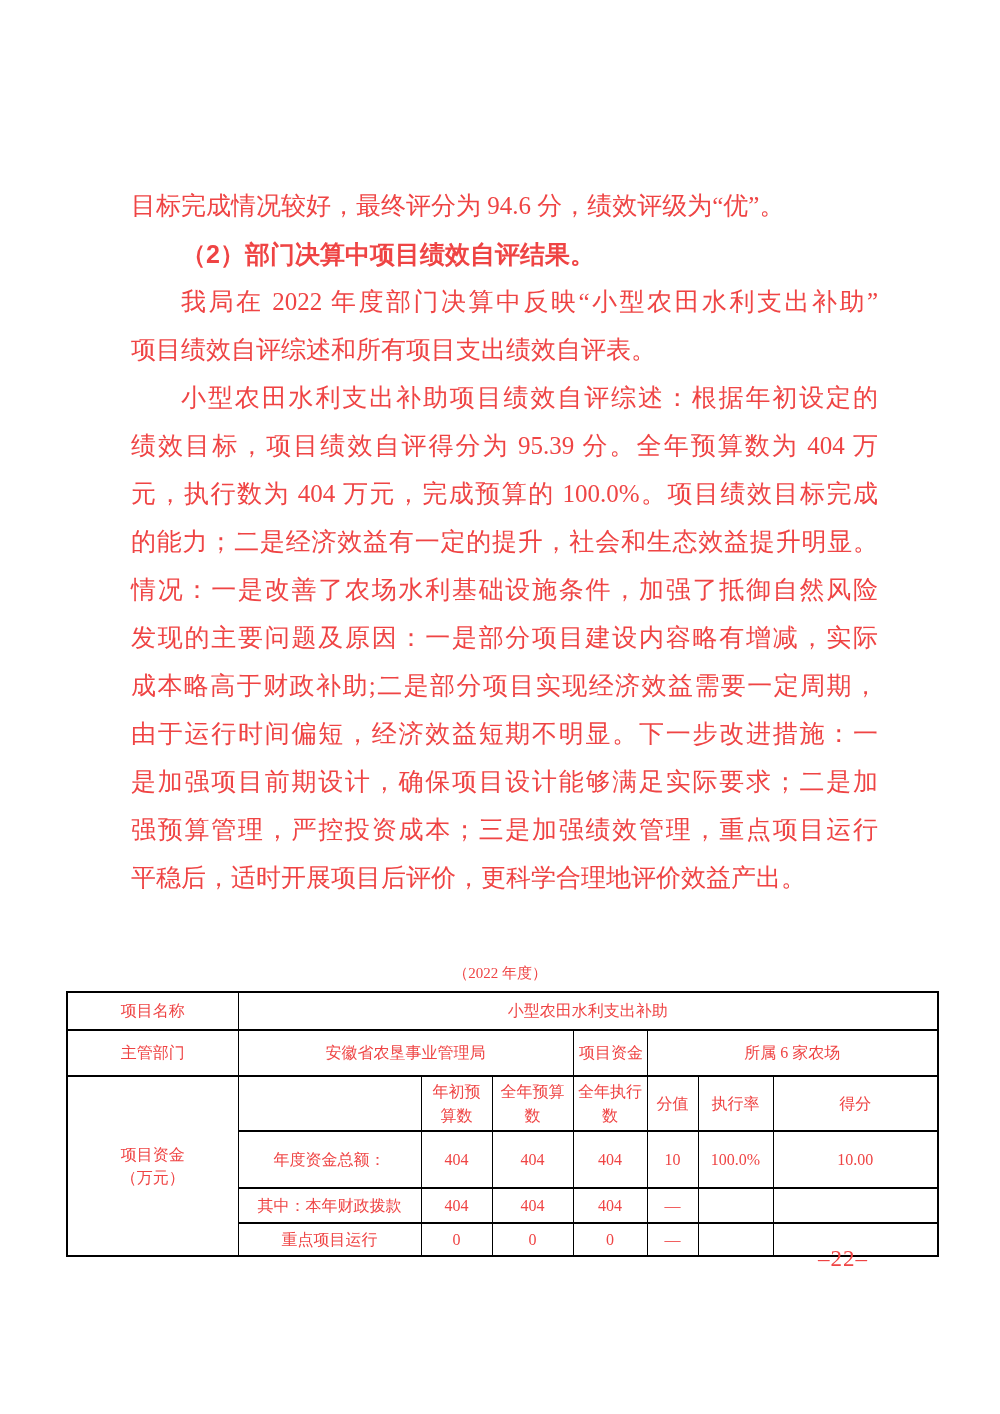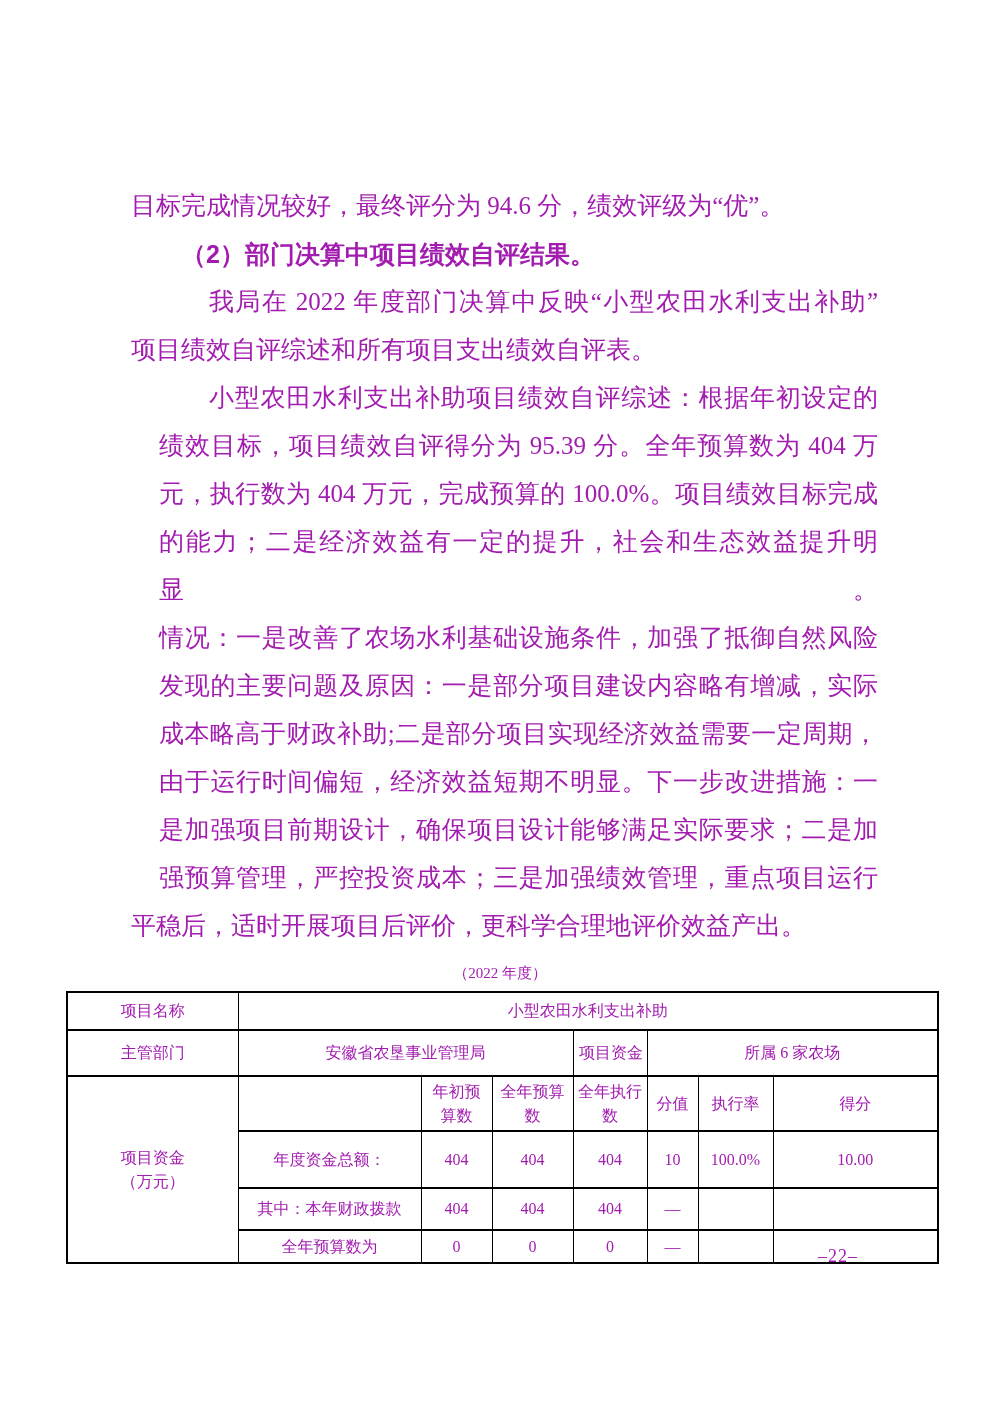--- a/index.html
+++ b/index.html
@@ -2,36 +2,36 @@
 <html><head>
 <meta charset="utf-8">
 <style>
   html, body { margin: 0; padding: 0; background: #e8e8e8; }
   .page {
     position: relative;
     width: 1000px;
     height: 1414px;
     margin: 0 auto;
     background: #ffffff;
-    color: #a21caf;
+    color: #ef4444;
     font-family: "Liberation Serif", "DejaVu Serif", serif;
     overflow: hidden;
   }
 
   
   .body-text {
     position: absolute;
     left: 131px;
     top: 182px;
     width: 747px;
     font-size: 25px;
     line-height: 48px;
   }
   .line { text-align: justify; }
-  .line.fill { text-align-last: justify; margin-left: 28px; }
+  .line.fill { text-align-last: justify; }
   .line.end  { text-align-last: left; }
   .line.ind  { text-indent: 2em; }
   .line.heading {
     font-family: "Liberation Sans", "DejaVu Sans", sans-serif;
     font-weight: bold;
   }
 
   
   .doc-title {
     position: absolute;
@@ -73,21 +73,21 @@
     line-height: 1.45;
     overflow: hidden;
   }
   td.cell-left { text-align: left; padding-left: 9px; }
   .narrow-wrap { display: inline-block; width: 4.2em; text-align: center; }
 
   
   .page-number {
     position: absolute;
     left: 818px; top: 1246px;
-    font-size: 18px;
+    font-size: 23px;
     letter-spacing: 1px;
   }
 </style>
 </head>
 <body>
 
 <div class="page">
 
   <div class="body-text">
     <div class="line end">目标完成情况较好，最终评分为 94.6 分，绩效评级为“优”。</div>
@@ -143,31 +143,31 @@
     </tr>
     <tr style="height:57px">
       <td class="cell-left">年度资金总额：</td>
       <td>404</td>
       <td>404</td>
       <td>404</td>
       <td>10</td>
       <td>100.0%</td>
       <td>10.00</td>
     </tr>
-    <tr style="height:42px">
+    <tr style="height:35px">
       <td class="cell-left">其中：本年财政拨款</td>
       <td>404</td>
       <td>404</td>
       <td>404</td>
       <td>—</td>
       <td></td>
       <td></td>
     </tr>
     <tr style="height:33px">
-      <td>全年预算数为</td>
+      <td>重点项目运行</td>
       <td>0</td>
       <td>0</td>
       <td>0</td>
       <td>—</td>
       <td></td>
       <td></td>
     </tr>
   </tbody>
     </table>
 

